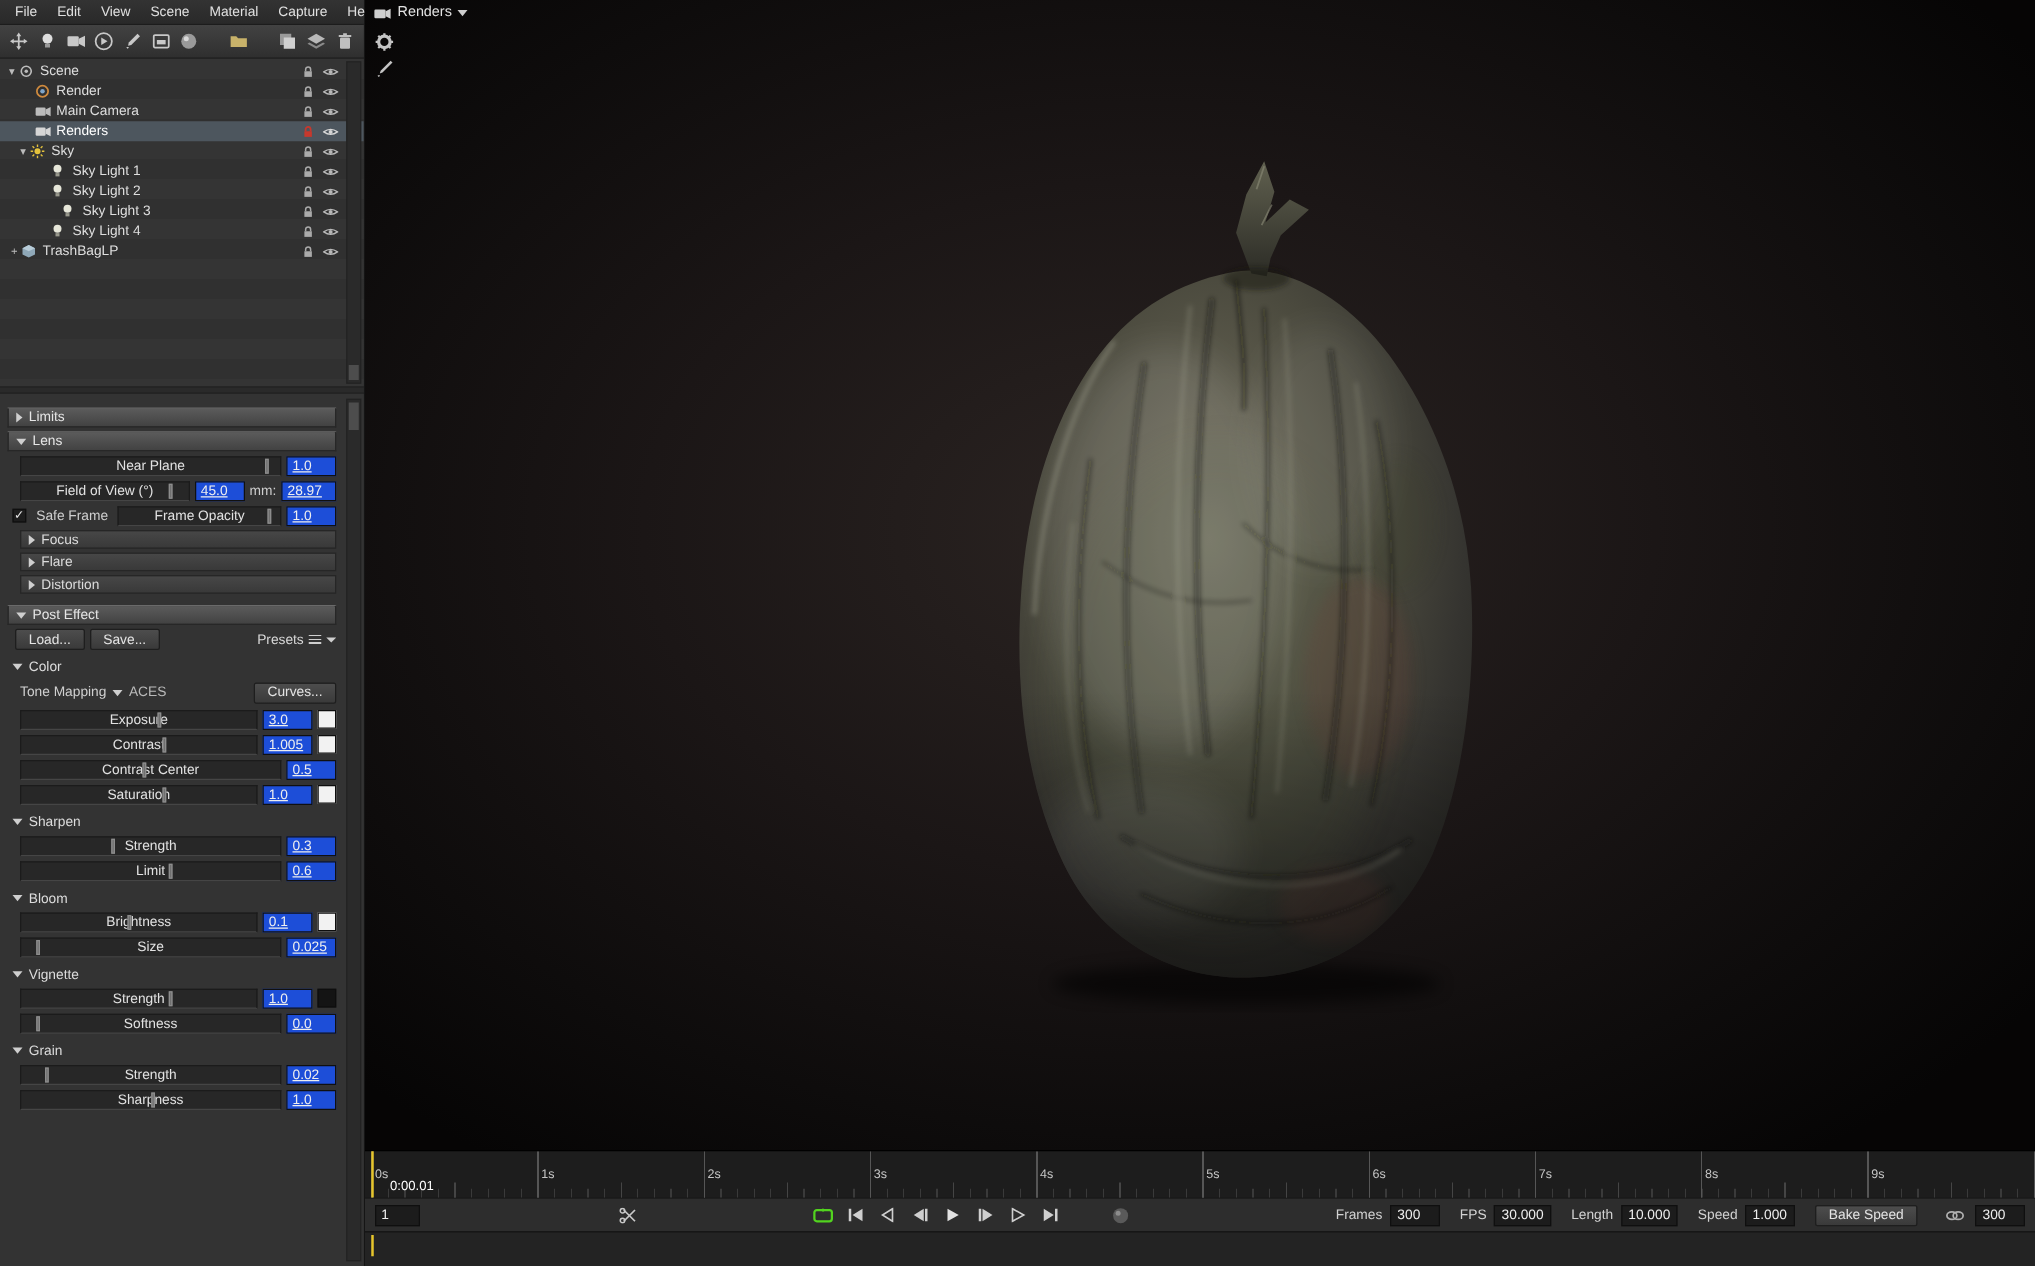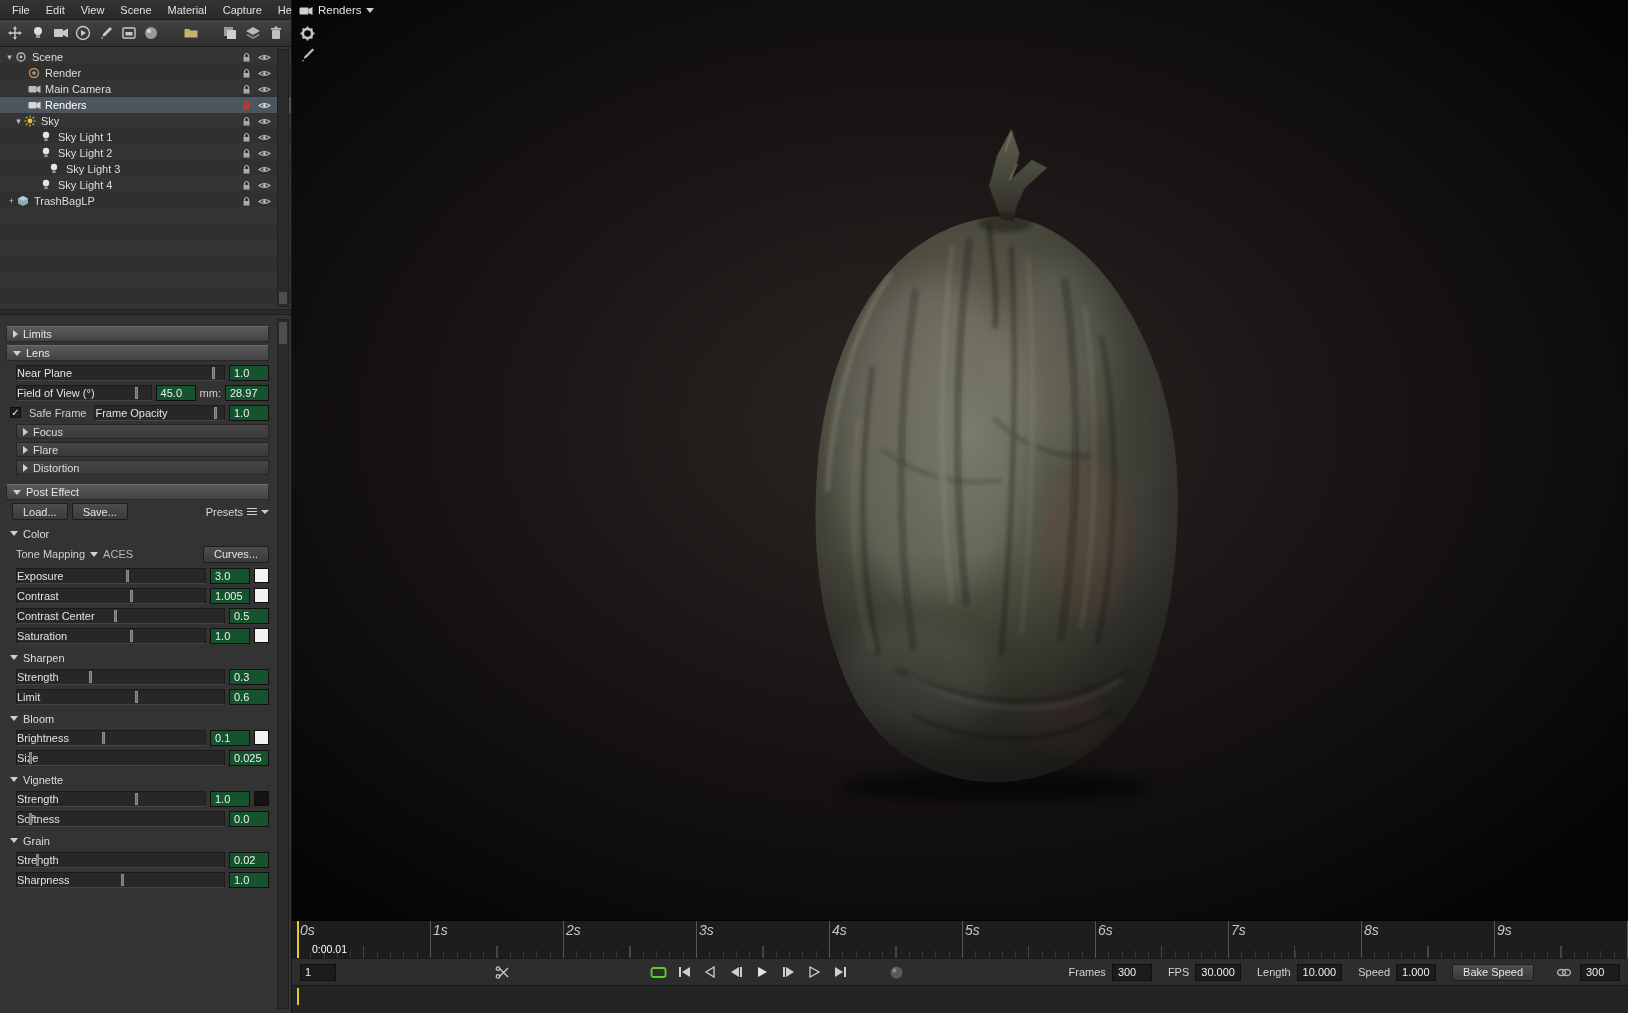--- a/index.html
+++ b/index.html
@@ -39,23 +39,23 @@
   .hdr { height:16px; margin:3px 0; background:linear-gradient(#5b5b5b,#424242); border:1px solid #272727; border-top-color:#6a6a6a;
     display:flex; align-items:center; padding-left:6px; color:#e6e6e6; }
   .subhdr { height:15px; margin:3px 0 3px 10px; background:linear-gradient(#474747,#393939); border:1px solid #262626;
     display:flex; align-items:center; padding-left:6px; color:#dcdcdc; }
   .grphdr { height:15px; margin:6px 0 3px 4px; display:flex; align-items:center; color:#dcdcdc; }
   .tri-r { width:0; height:0; border-top:4px solid transparent; border-bottom:4px solid transparent; border-left:5px solid #cfcfcf; margin-right:5px; flex:none; }
   .tri-d { width:0; height:0; border-left:4px solid transparent; border-right:4px solid transparent; border-top:5px solid #cfcfcf; margin-right:5px; flex:none; }
 
   .prow { display:flex; align-items:center; height:17px; margin:3px 0 3px 10px; gap:4px; }
   .track { position:relative; flex:1; height:16px; background:#272727; border:1px solid #1b1b1b; border-bottom-color:#454545;
-    display:flex; align-items:center; color:#e2e2e2; }
+    display:flex; align-items:center; justify-content:center; color:#e2e2e2; }
   .handle { position:absolute; top:1px; bottom:1px; width:3px; background:#6f6f6f; border:1px solid #8c8c8c; }
-  .valbox { width:40px; height:16px; background:#14532d; border:1px solid #101010; color:#efefef; display:flex; align-items:center; padding-left:4px; flex:none; }
+  .valbox { width:40px; height:16px; background:#1d4ed8; border:1px solid #101010; color:#efefef; display:flex; align-items:center; padding-left:4px; flex:none;text-decoration:underline; }
   .valbox.wide { width:44px; }
   .swatch { width:15px; height:15px; border:1px solid #0e0e0e; flex:none; }
   .btn { height:17px; background:linear-gradient(#4d4d4d,#3a3a3a); border:1px solid #1e1e1e; border-radius:2px; color:#e4e4e4;
     display:inline-flex; align-items:center; padding:0 10px; }
   .chk { width:11px; height:11px; background:#1d1d1d; border:1px solid #0f0f0f; color:#e8e8e8; font-size:10px; line-height:10px; text-align:center; margin-right:4px; flex:none; }
 
   .presets { margin-left:auto; display:flex; align-items:center; gap:4px; color:#d8d8d8; }
   .list-ic { width:10px; height:8px; background:linear-gradient(#cfcfcf 0 1px,transparent 1px 3px,#cfcfcf 3px 4px,transparent 4px 6px,#cfcfcf 6px 7px,transparent 7px); }
   .tm-row { display:flex; align-items:center; height:18px; margin:4px 0 4px 10px; gap:5px; }
   .tm-val { color:#b9b9b9; }
@@ -76,21 +76,21 @@
   .updown .d { width:0;height:0;border-left:4px solid transparent;border-right:4px solid transparent;border-top:4px solid #bbb; }
 
   .ruler { position:relative; height:38px; background:#1d1d1d; border-top:1px solid #000;
     background-image:
       repeating-linear-gradient(90deg,#565656 0 1px,transparent 1px 133px),
       repeating-linear-gradient(90deg,#454545 0 1px,transparent 1px 66.5px),
       repeating-linear-gradient(90deg,#3a3a3a 0 1px,transparent 1px 13.3px);
     background-size:100% 100%, 100% 12px, 100% 7px;
     background-position:5px 0, 5px 100%, 5px 100%;
     background-repeat:no-repeat; background-color:#1d1d1d; }
-  .ruler-label { position:absolute; top:1px; font-size:14px; color:#c6c6c6;font-style:italic; }
+  .ruler-label { position:absolute; top:13px; font-size:10px; color:#c6c6c6; }
   .playhead { position:absolute; left:5px; top:0; bottom:0; width:2px; background:#e6c52c; }
   .ph-time { position:absolute; left:20px; bottom:3px; color:#fff; font-size:10.5px; }
 
   .controls { height:27px; background:#2d2d2d; border-top:1px solid #1a1a1a; display:flex; align-items:center; padding:0 8px; gap:6px; }
   .framebox { width:36px; height:17px; background:#1c1c1c; border:1px solid #0f0f0f; color:#eee; display:flex; align-items:center; padding-left:4px; }
   .cbtn { width:20px; height:18px; display:flex; align-items:center; justify-content:center; border-radius:2px; }
   .rlabel { color:#d2d2d2; margin-left:10px; }
   .rbox { height:17px; background:#1c1c1c; border:1px solid #0f0f0f; color:#eee; display:flex; align-items:center; padding:0 5px; min-width:40px; }
 
   .strip { flex:none; height:28px; background:#232323; border-top:1px solid #141414; position:relative; }

